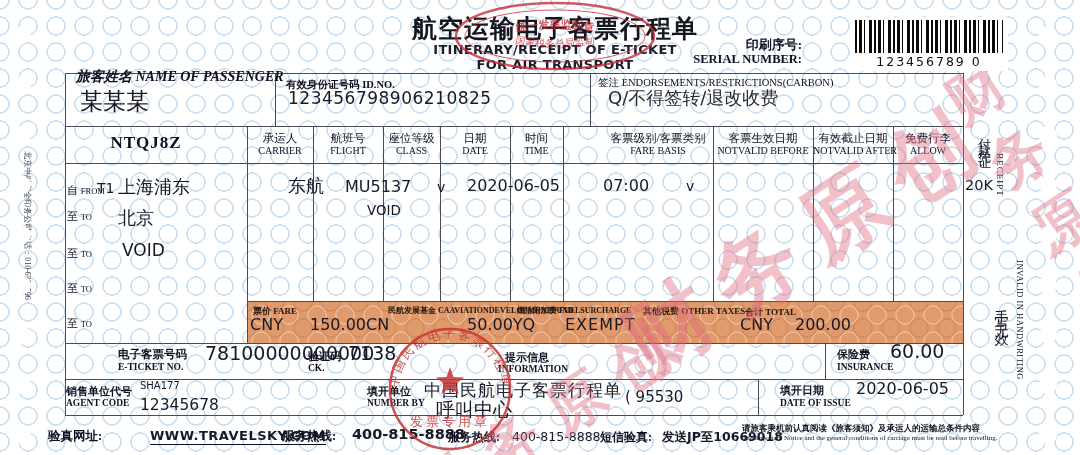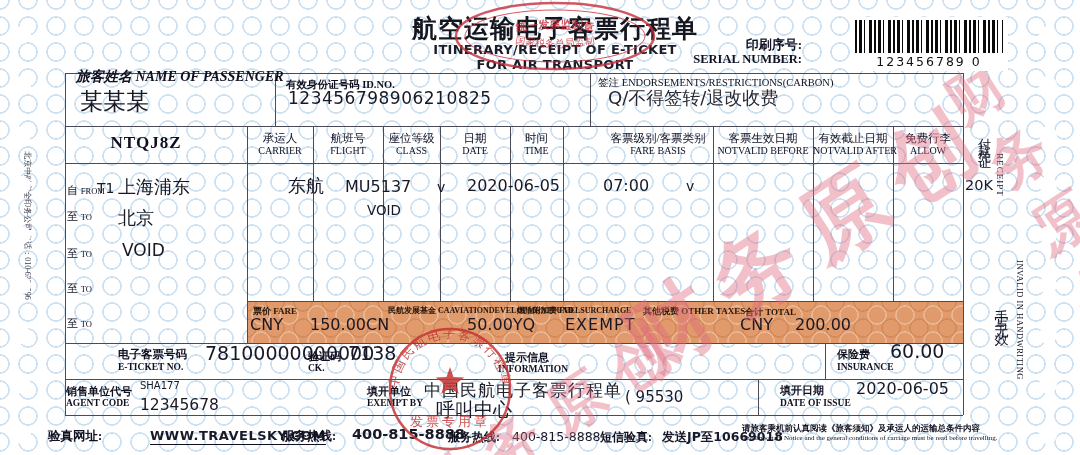--- a/index.html
+++ b/index.html
@@ -159,21 +159,21 @@
   <div class="abs lbl" style="left:837px;top:347px;font-size:11px;font-weight:bold;">保险费</div>
   <div class="abs lbl" style="left:837px;top:362px;font-size:9.5px;font-weight:bold;">INSURANCE</div>
   <div class="abs val" style="left:890px;top:340px;font-size:19px;">60.00</div>
 
   <div class="abs lbl" style="left:66px;top:384px;font-size:11px;font-weight:bold;text-align:right;">销售单位代号</div>
   <div class="abs lbl" style="left:66px;top:398px;font-size:9.5px;font-weight:bold;">AGENT CODE</div>
   <div class="abs val" style="left:140px;top:380px;font-size:10px;">SHA177</div>
   <div class="abs val" style="left:140px;top:396px;font-size:15.5px;">12345678</div>
 
   <div class="abs lbl" style="left:367px;top:384px;font-size:11px;font-weight:bold;">填开单位</div>
-  <div class="abs lbl" style="left:367px;top:398px;font-size:9.5px;font-weight:bold;">EXEMPT BY</div>
+  <div class="abs lbl" style="left:367px;top:398px;font-size:9.5px;font-weight:bold;">NUMBER BY</div>
   <div class="abs val" style="left:424px;top:379px;font-size:17px;letter-spacing:1px;color:#20202c;">中国民航电子客票行程单</div>
   <div class="abs val" style="left:424px;top:397px;font-size:19px;padding-left:12px;">呼叫中心</div>
   <div class="abs val" style="left:625px;top:388px;font-size:15px;">( 95530</div>
 
   <div class="abs lbl" style="left:780px;top:383px;font-size:11px;font-weight:bold;">填开日期</div>
   <div class="abs lbl" style="left:780px;top:398px;font-size:9.5px;font-weight:bold;">DATE OF ISSUE</div>
   <div class="abs val" style="left:856px;top:379px;font-size:16px;">2020-06-05</div>
 
   <div class="abs lbl vtext" style="left:975px;top:128px;font-size:13px;letter-spacing:6px;">付款凭证</div>
   <div class="abs lbl" style="left:955px;top:170px;width:90px;text-align:center;font-size:9px;letter-spacing:1px;transform:rotate(90deg);">RECEIPT</div>

